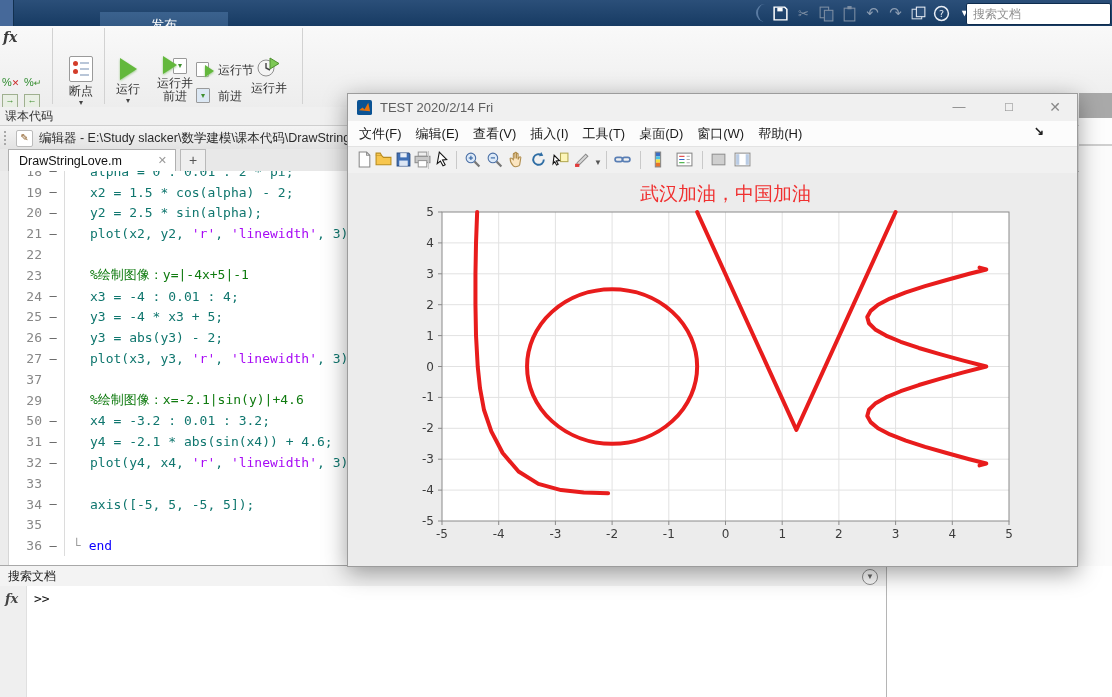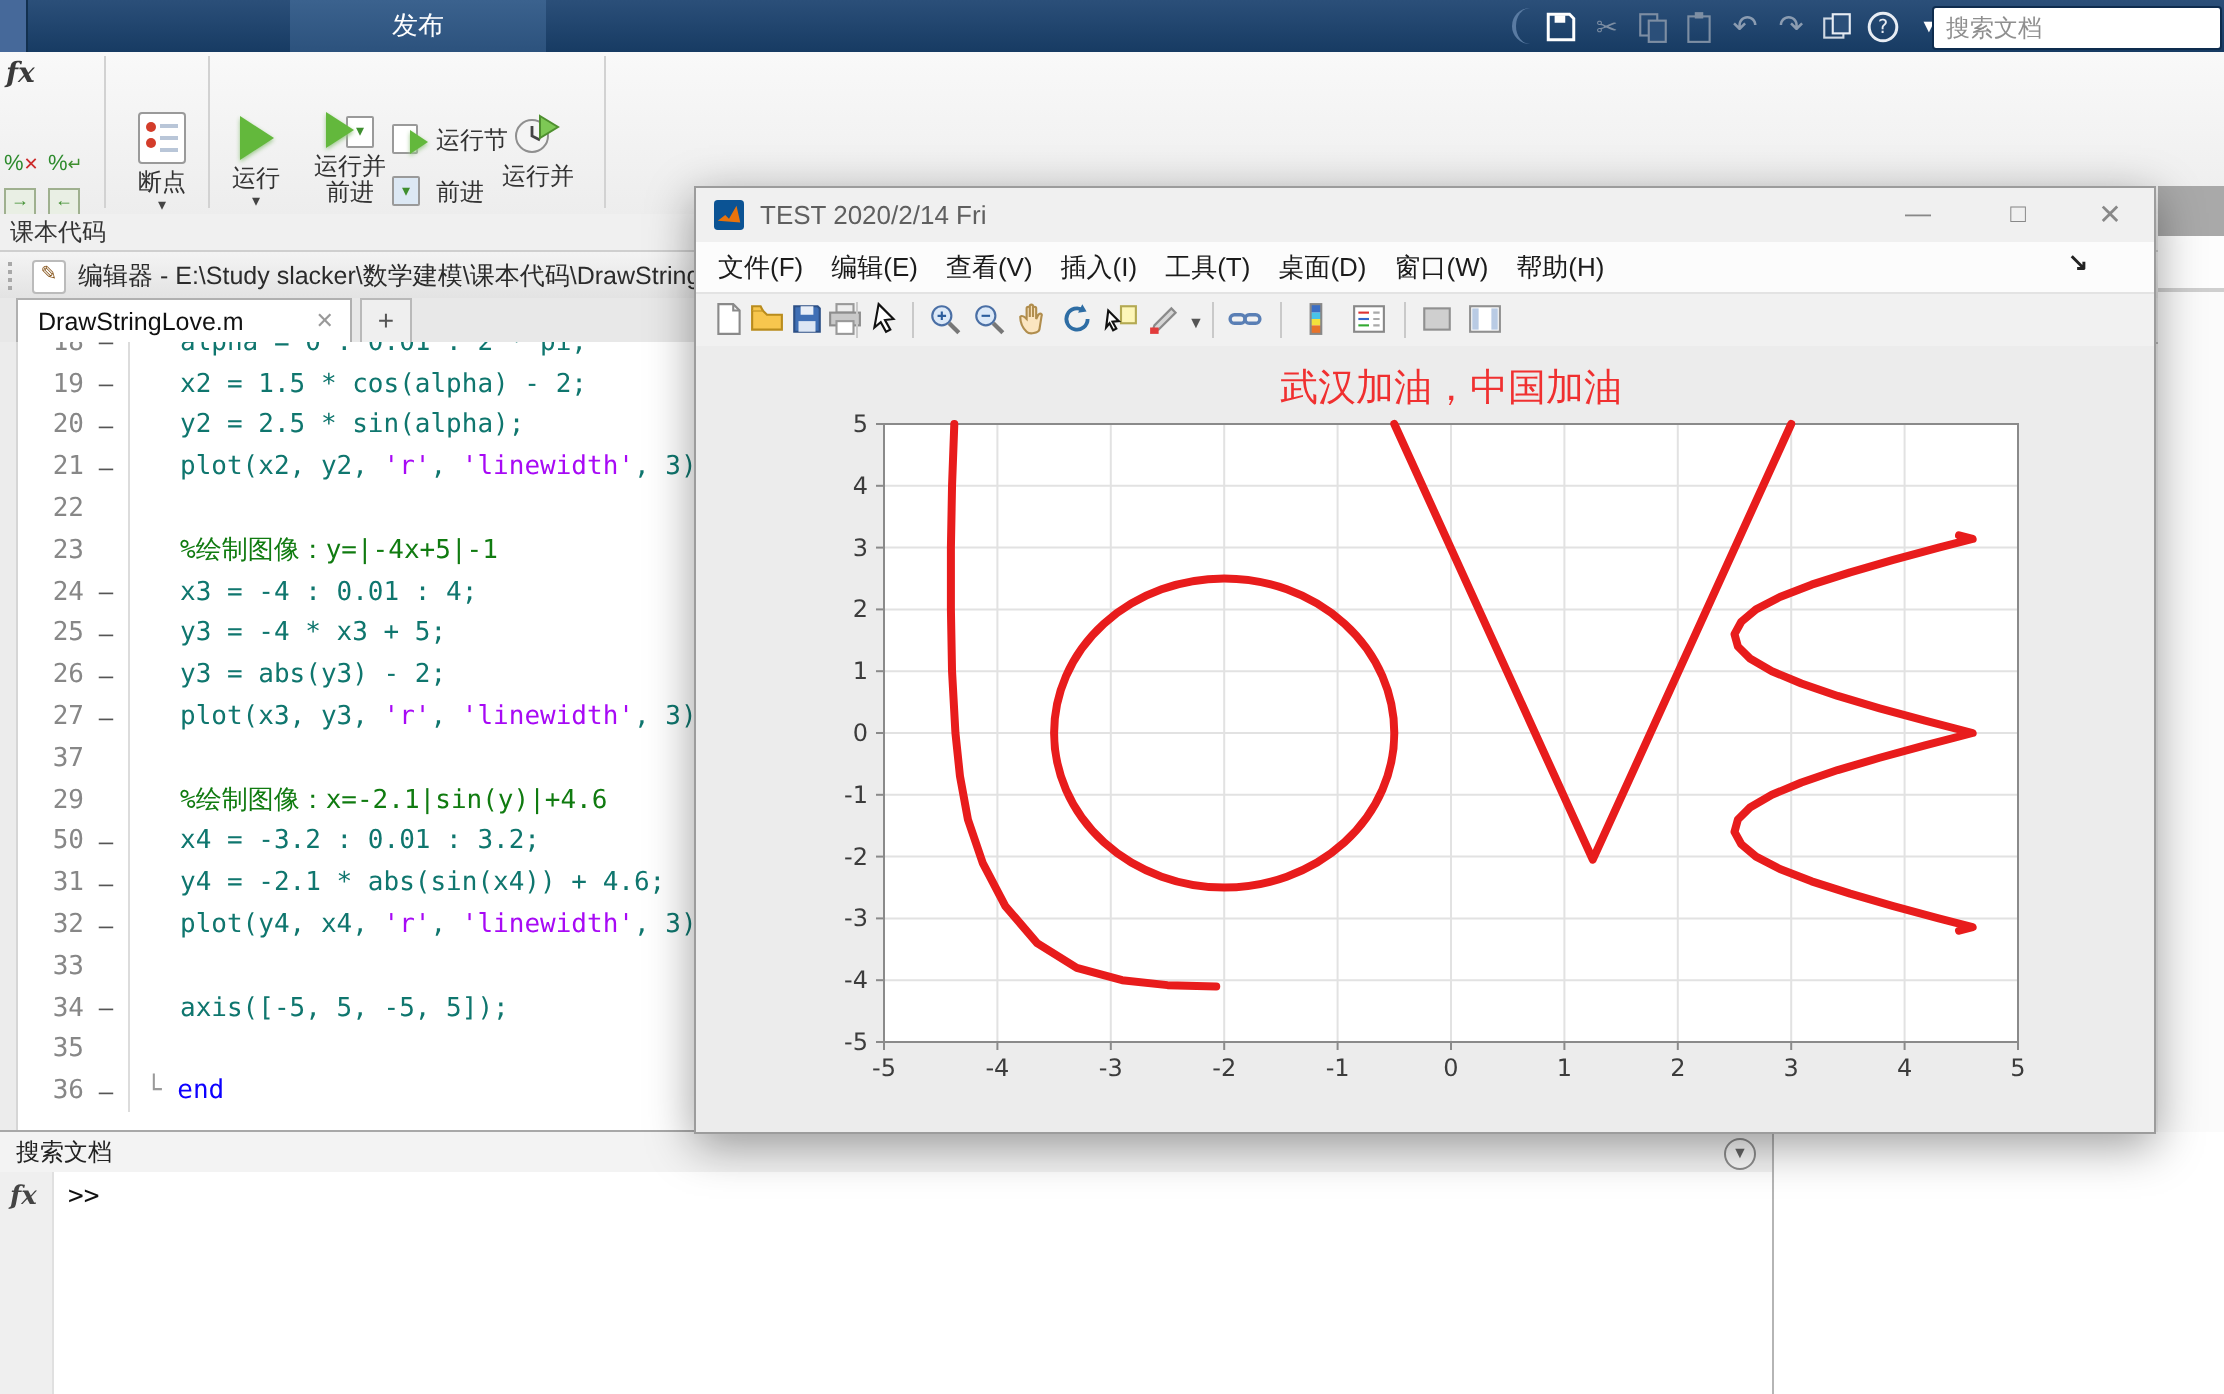--- a/index.html
+++ b/index.html
@@ -3,22 +3,22 @@
 <meta charset="utf-8">
 <style>
   html,body{margin:0;padding:0;background:#444;}
   #root{position:relative;width:1112px;height:697px;overflow:hidden;
         font-family:"Liberation Sans",sans-serif;background:#f0f0f0;}
 
   
   .tbar{position:absolute;left:0;top:0;width:1112px;height:26px;
         background:linear-gradient(#2b4f79,#173b63);}
   .tab-sliver{position:absolute;left:0;top:0;width:13px;height:26px;background:#46699a;border-right:1px solid #12304f;}
-  .rtab{position:absolute;top:0;height:26px;width:128px;display:flex;align-items:center;justify-content:center;
-        color:#fff;font-size:13px;background:linear-gradient(#3b628e,#2c527d);cursor:default;margin-left:45px;}
+  .rtab{position:absolute;top:12px;height:26px;width:128px;display:flex;align-items:center;justify-content:center;
+        color:#fff;font-size:13px;background:linear-gradient(#3b628e,#2c527d);cursor:default;}
   .rtab.t1{left:100px;} .rtab.t2{left:231px;}
   .qa-wrap{position:absolute;left:756px;top:3px;height:20px;display:flex;align-items:center;gap:6px;}
   .qa-wrap::before{content:"";width:8px;height:18px;border-left:2px solid #5a7ba2;border-radius:9px 0 0 9px;}
   .qa-ic{width:17px;height:17px;display:inline-flex;align-items:center;justify-content:center;
          font-size:13px;color:#93a7bf;}
   .search{position:absolute;left:966px;top:3px;width:143px;height:20px;background:#fff;border:1px solid #0e2c4e;
           border-radius:2px;display:flex;align-items:center;}
   .search input{border:0;outline:0;width:100%;font:12px "Liberation Sans",sans-serif;color:#333;
           padding:0 6px;background:transparent;}
   .search input::placeholder{color:#8f8f8f;}

